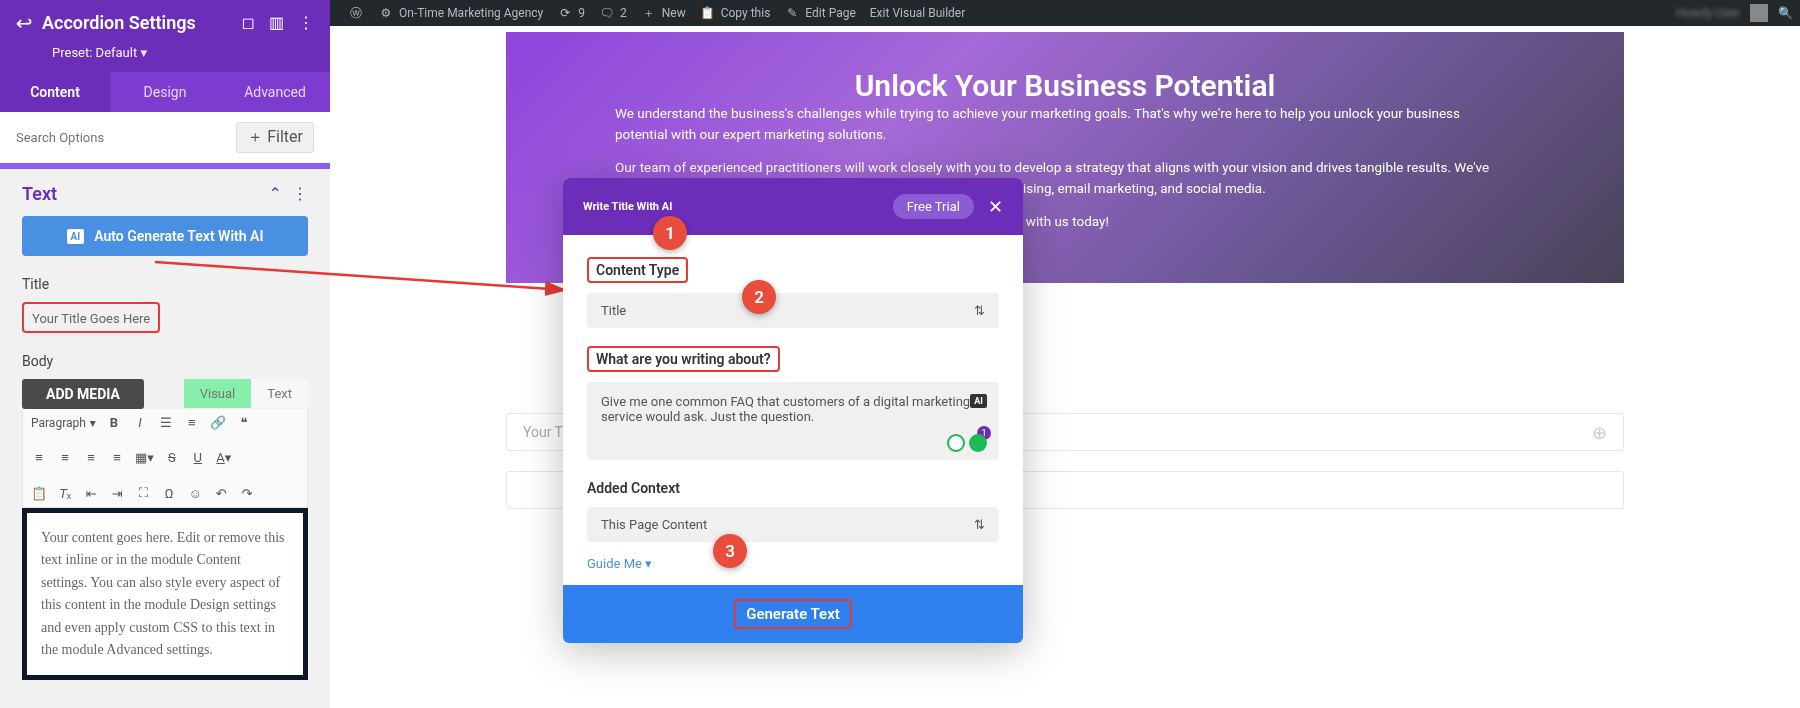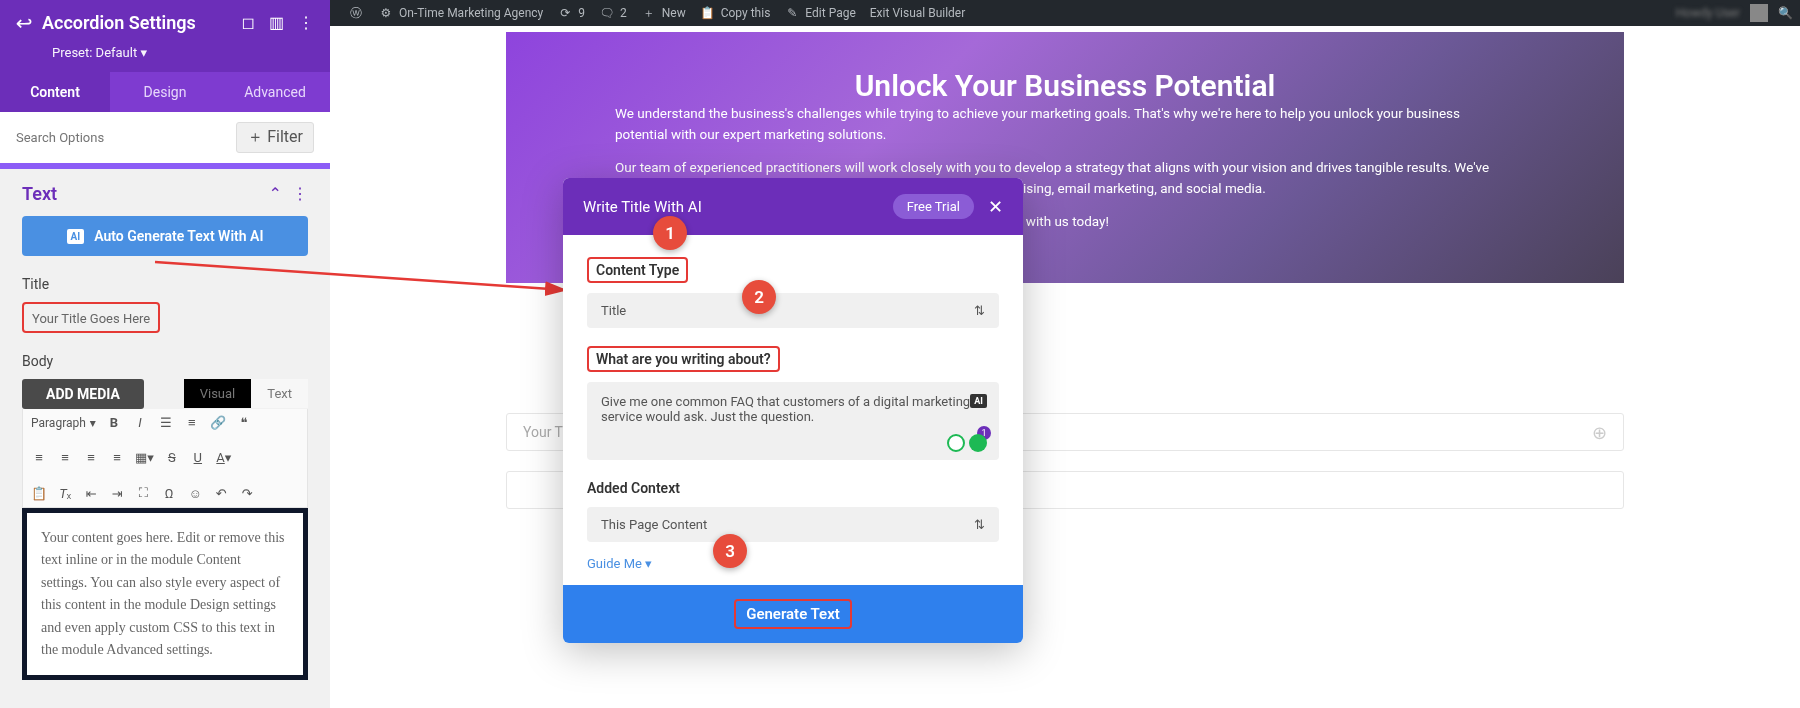--- a/index.html
+++ b/index.html
@@ -32,42 +32,42 @@
 .sec-title{color:#6c2eb9;font-size:18px;font-weight:600}
 .sec-icons{display:flex;gap:10px;color:#6c2eb9}
 .ai-btn{background:#4a90e2;color:#fff;border-radius:4px;padding:12px;display:flex;align-items:center;justify-content:center;gap:10px;font-size:14px;font-weight:600;cursor:pointer;margin-bottom:20px}
 .ai-badge{background:#fff;color:#4a90e2;font-size:10px;font-weight:700;padding:2px 4px;border-radius:2px}
 .field-label{font-size:14px;color:#444;margin-bottom:10px}
 .title-input-wrap{border:2px solid #e53935;border-radius:4px;display:inline-block;padding:4px 8px;margin-bottom:20px}
 .title-input{font-size:13px;color:#666}
 .add-media{background:#4a4a4a;color:#fff;border:0;padding:7px 24px;font-size:14px;font-weight:700;border-radius:3px;cursor:pointer}
 .editor-tabs{float:right;display:flex}
 .etab{padding:7px 16px;font-size:13px;color:#777;background:#f7f7f7;cursor:pointer}
-.etab.active{background:#000000}
+.etab.active{background:#86efac}
 .toolbar{clear:both;background:#fafafa;border:1px solid #e4e4e4;border-top:0;padding:6px 8px;display:flex;flex-wrap:wrap;gap:10px;align-items:center;font-size:13px;color:#555}
 .toolbar .sep{width:100%}
 .tb-btn{cursor:pointer;min-width:16px;text-align:center}
 .para-sel{display:flex;align-items:center;gap:4px;font-size:12px}
 .content-box{border:5px solid #0f172a;background:#fff;padding:14px;font-size:14px;line-height:1.6;color:#666;font-family:Georgia,serif}
 .link-sec{margin-top:40px;font-size:18px;color:#6c2eb9;font-weight:600}
 
 
 .page{position:absolute;left:330px;right:0;top:26px;bottom:0;background:#fff}
 .hero{margin:6px 176px 0;height:251px;background:linear-gradient(135deg,#8e44dd 0%,#a569d8 35%,#6b5896 70%,#4a4158 100%);color:#fff;padding:36px 60px}
 .hero h1{font-size:30px;font-weight:600;text-align:center;}
 .hero p{font-size:13.5px;line-height:1.55;margin-bottom:12px;max-width:900px;margin-left:auto;margin-right:auto}
 
 .accordion-row{margin:130px 176px 0;height:38px;border:1px solid #e6e6e6;border-radius:3px;display:flex;align-items:center;padding:0 16px;color:#aaa;font-size:14px}
 .accordion-row .plus{margin-left:auto;color:#ccc;font-size:18px}
 .accordion-row2{margin:20px 176px 0}
 
 
 .modal{position:absolute;left:563px;top:178px;width:460px;background:#fff;border-radius:6px;box-shadow:0 8px 40px rgba(0,0,0,.25);overflow:hidden;z-index:30}
 .m-head{background:#6c2eb9;color:#fff;padding:16px 20px;display:flex;align-items:center}
-.m-title{font-size:15px;font-weight:400;flex:1}
+.m-title{font-size:11px;font-weight:700;flex:1}
 .trial{background:#8b5cd6;padding:5px 14px;border-radius:14px;font-size:13px;margin-right:14px}
 .m-close{cursor:pointer;font-size:18px}
 .m-body{padding:22px 24px 14px}
 .m-label{font-size:14px;font-weight:600;color:#333;display:inline-block}
 .red-box{border:2px solid #e53935;border-radius:4px;padding:3px 7px}
 .m-select{margin-top:10px;background:#f0f0f0;border-radius:4px;padding:10px 14px;font-size:13px;color:#555;display:flex;align-items:center;justify-content:space-between;cursor:pointer}
 .m-section{margin-top:18px}
 .m-textarea{margin-top:10px;background:#f0f0f0;border-radius:4px;padding:12px 14px;font-size:13px;color:#555;min-height:78px;position:relative}
 .ta-ai{position:absolute;right:12px;top:12px;background:#333;color:#fff;font-size:9px;font-weight:700;padding:2px 4px;border-radius:2px}
 .ta-icons{position:absolute;right:12px;bottom:8px;display:flex;gap:4px}

